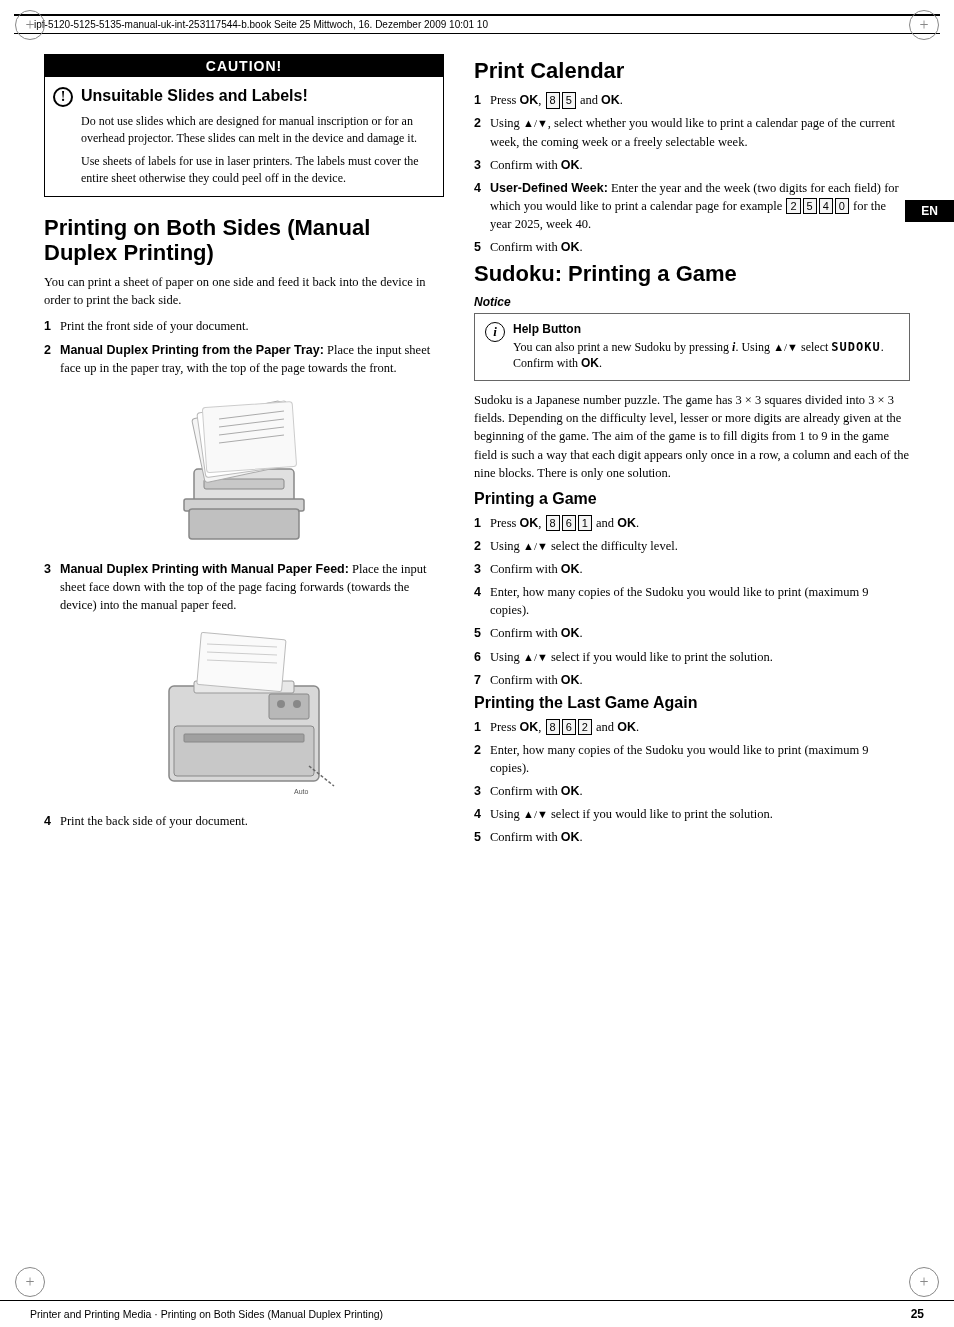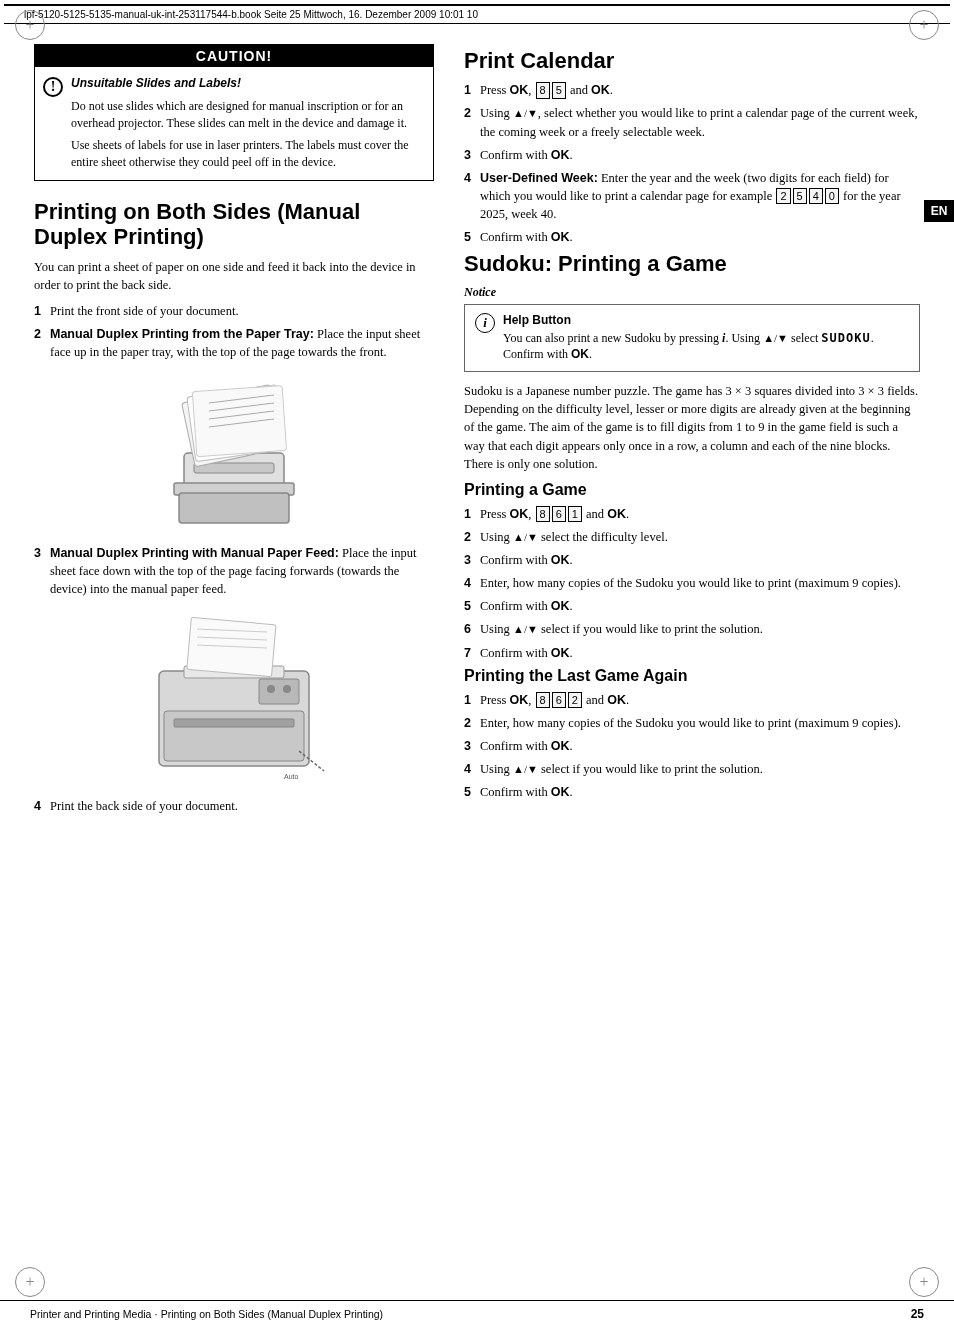--- a/index.html
+++ b/index.html
@@ -9,21 +9,21 @@
       font-size: 13px;
       color: #000;
       width: 954px;
       min-height: 1327px;
     }
     .page {
       width: 954px;
       min-height: 1327px;
       background: #fff;
       position: relative;
-      padding: 4px;
+      padding: 14px;
     }
     
     .top-bar {
       background: #fff;
       border-top: 2px solid #000;
       border-bottom: 1px solid #000;
       padding: 3px 20px;
       font-size: 10px;
       font-family: Arial, sans-serif;
       display: flex;
@@ -78,21 +78,21 @@
       position: absolute;
       right: 0;
       top: 200px;
       background: #000;
       color: #fff;
       font-family: Arial, sans-serif;
       font-weight: bold;
       font-size: 12px;
       padding: 4px 6px;
       writing-mode: horizontal-tb;
-      width: 30px;
+      width: 49px;
       text-align: center;
     }
 
     
     .caution-box {
       border: 1.5px solid #000;
       margin-bottom: 18px;
     }
     .caution-header {
       background: #000;
@@ -124,22 +124,21 @@
       font-size: 14px;
     }
     .caution-text {
       font-size: 12px;
       line-height: 1.4;
     }
     .caution-text p { margin-bottom: 6px; }
     .caution-text p:last-child { margin-bottom: 1px; }
     .caution-text strong {
       font-family: Arial, sans-serif;
-      font-size: 12px;
-      font-style: italic;
+      font-size: 16px;
     }
 
     
     .section-title {
       font-family: Arial, sans-serif;
       font-weight: bold;
       font-size: 22px;
       line-height: 1.15;
       margin-bottom: 8px;
       margin-top: 4px;
@@ -285,21 +284,21 @@
       position: absolute;
       top: 50%; left: 50%;
       transform: translate(-50%, -50%);
       font-size: 16px;
       color: #888;
       line-height: 1;
     }
 
     .italic-notice {
       font-style: italic;
-      font-family: Liberation Serif, serif;
+      font-family: Liberation Sans, sans-serif;
       font-size: 12px;
       font-weight: bold;
       margin-bottom: 4px;
     }
   </style>
 </head>
 <body>
 
 <div class="page">
 

